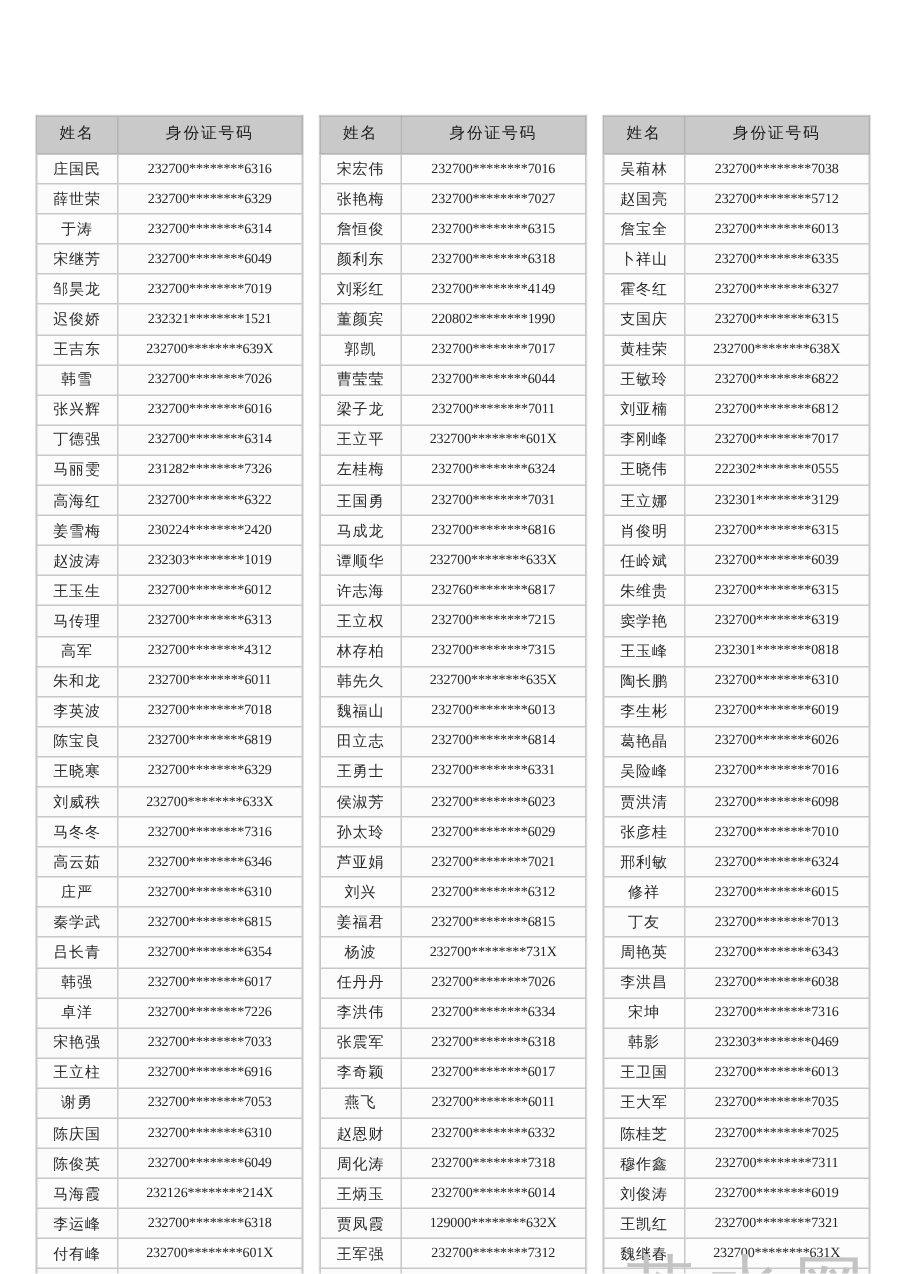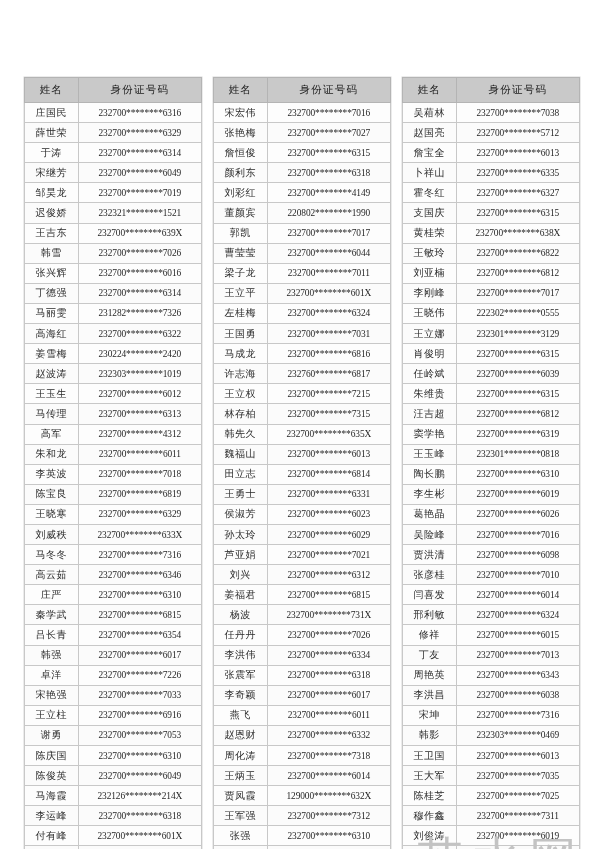--- a/index.html
+++ b/index.html
@@ -335,20 +335,24 @@
           </tr>
           <tr>
             <td class="nm">王国勇</td>
             <td class="idn">232700********7031</td>
           </tr>
           <tr>
             <td class="nm">马成龙</td>
             <td class="idn">232700********6816</td>
           </tr>
           <tr>
+            <td class="nm">谭顺华</td>
+            <td class="idn">232700********633X</td>
+          </tr>
+          <tr>
             <td class="nm">许志海</td>
             <td class="idn">232760********6817</td>
           </tr>
           <tr>
             <td class="nm">王立权</td>
             <td class="idn">232700********7215</td>
           </tr>
           <tr>
             <td class="nm">林存柏</td>
             <td class="idn">232700********7315</td>
@@ -509,24 +513,20 @@
           </tr>
           <tr>
             <td class="nm">任岭斌</td>
             <td class="idn">232700********6039</td>
           </tr>
           <tr>
             <td class="nm">朱维贵</td>
             <td class="idn">232700********6315</td>
           </tr>
           <tr>
-            <td class="nm">汪吉超</td>
-            <td class="idn">232700********6812</td>
-          </tr>
-          <tr>
             <td class="nm">窦学艳</td>
             <td class="idn">232700********6319</td>
           </tr>
           <tr>
             <td class="nm">王玉峰</td>
             <td class="idn">232301********0818</td>
           </tr>
           <tr>
             <td class="nm">陶长鹏</td>
             <td class="idn">232700********6310</td>
@@ -543,24 +543,20 @@
             <td class="nm">吴险峰</td>
             <td class="idn">232700********7016</td>
           </tr>
           <tr>
             <td class="nm">贾洪清</td>
             <td class="idn">232700********6098</td>
           </tr>
           <tr>
             <td class="nm">张彦桂</td>
             <td class="idn">232700********7010</td>
-          </tr>
-          <tr>
-            <td class="nm">闫喜发</td>
-            <td class="idn">232700********6014</td>
           </tr>
           <tr>
             <td class="nm">邢利敏</td>
             <td class="idn">232700********6324</td>
           </tr>
           <tr>
             <td class="nm">修祥</td>
             <td class="idn">232700********6015</td>
           </tr>
           <tr>

